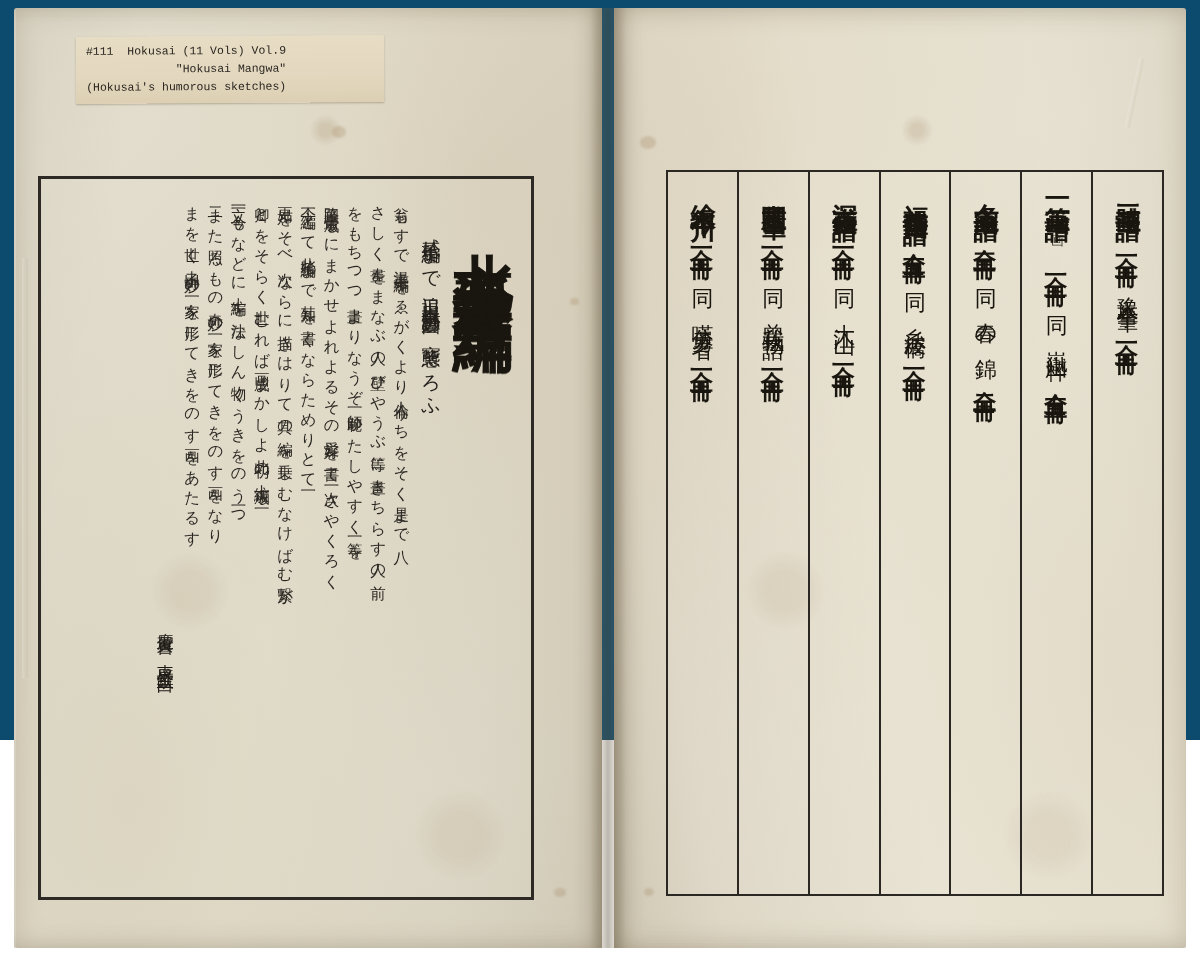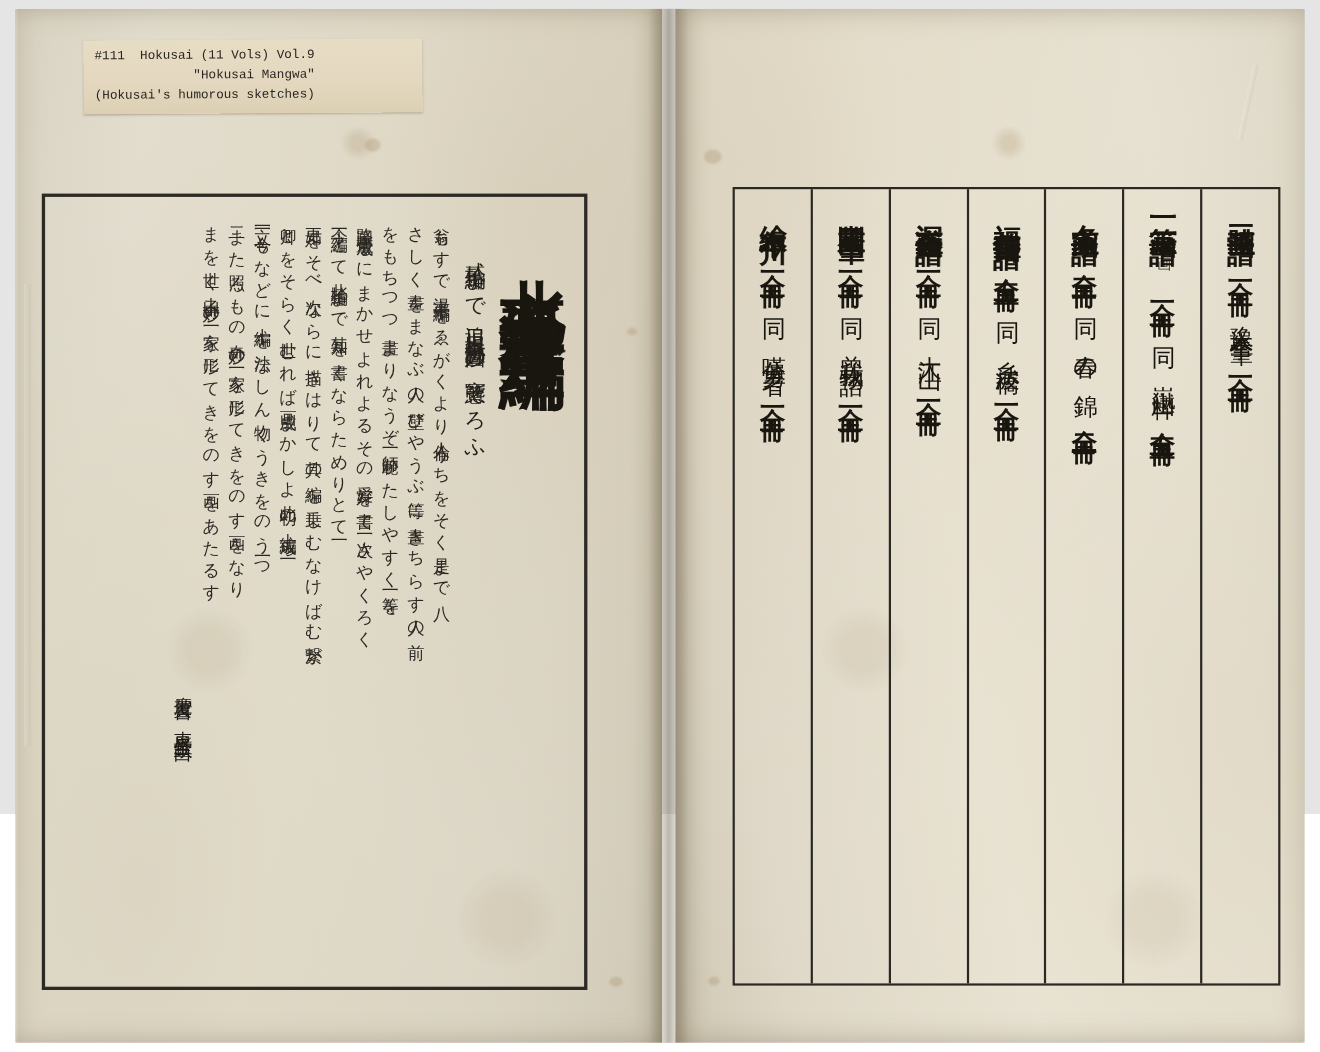--- a/index.html
+++ b/index.html
@@ -11,21 +11,21 @@
     width: 1200px;
     height: 956px;
     font-family: "Liberation Sans", sans-serif;
     overflow: hidden;
   }
 
   #page {
     position: relative;
     width: 1200px;
     height: 740px;
-    background: #e5e5e5;
+    background: #0c4a6e;
   }
 
   
   .book {
     position: absolute;
     left: 14px;
     top: 8px;
     width: 1172px;
     height: 940px;
   }

